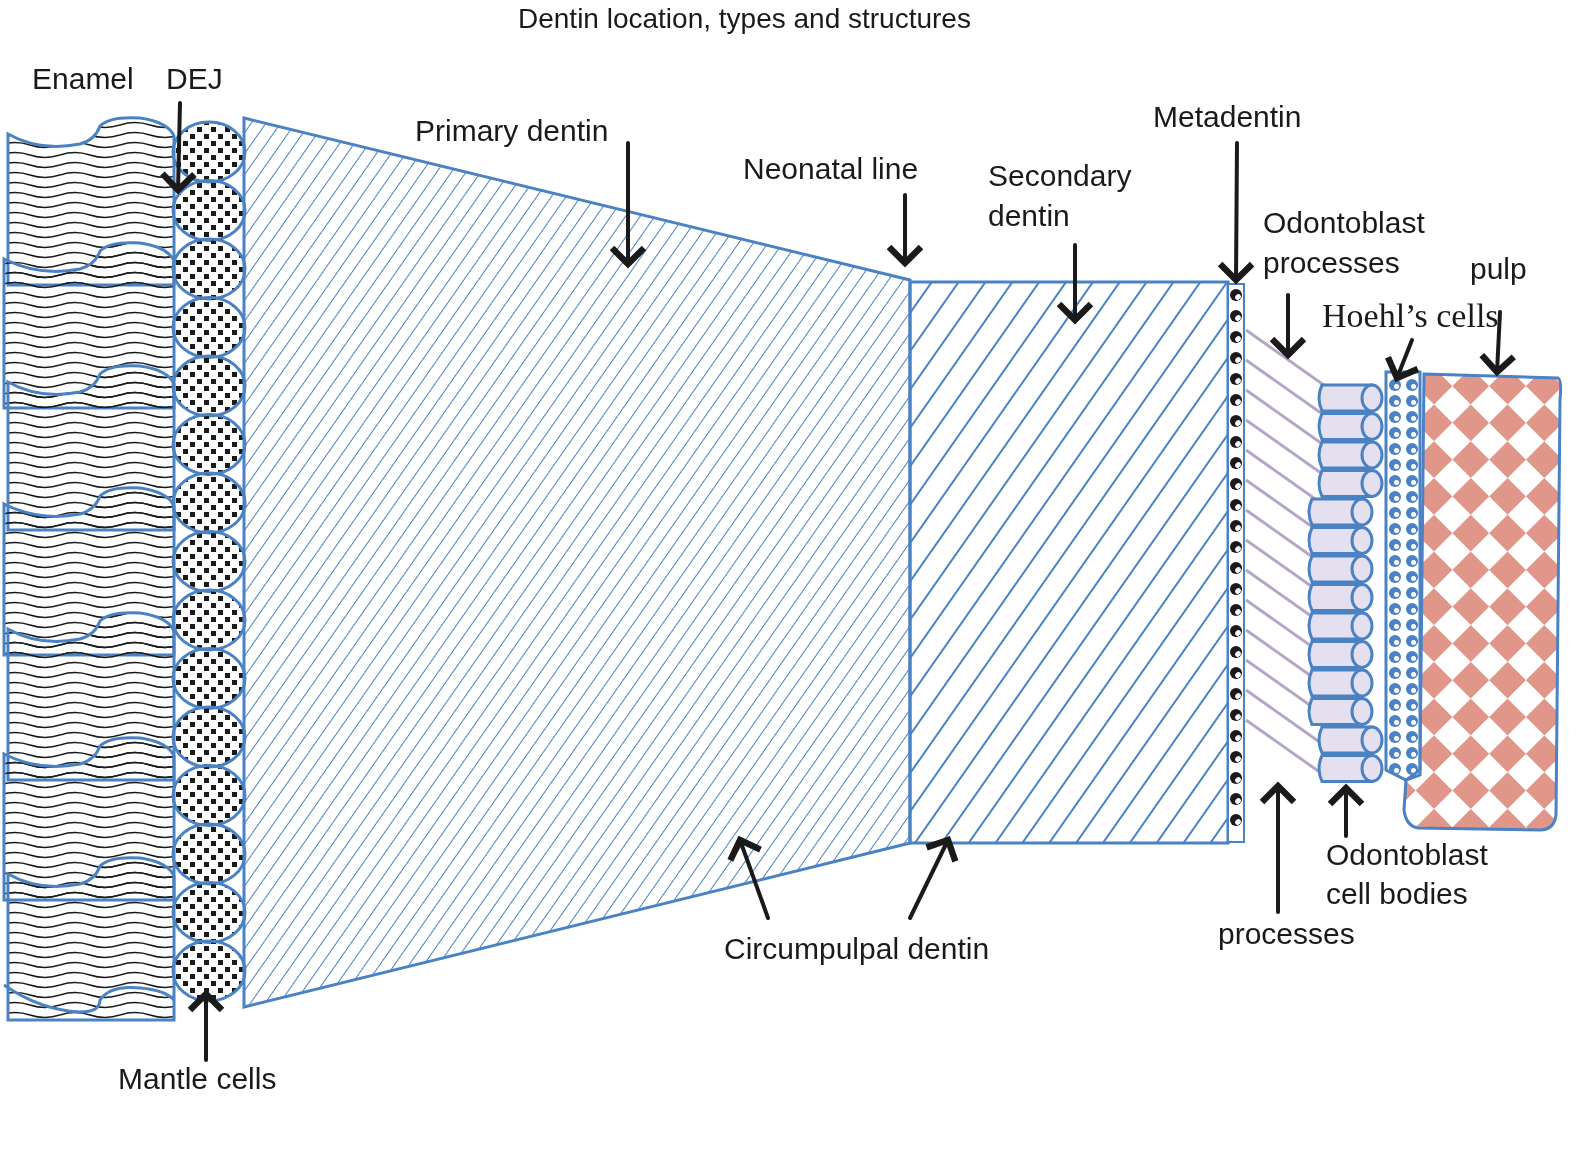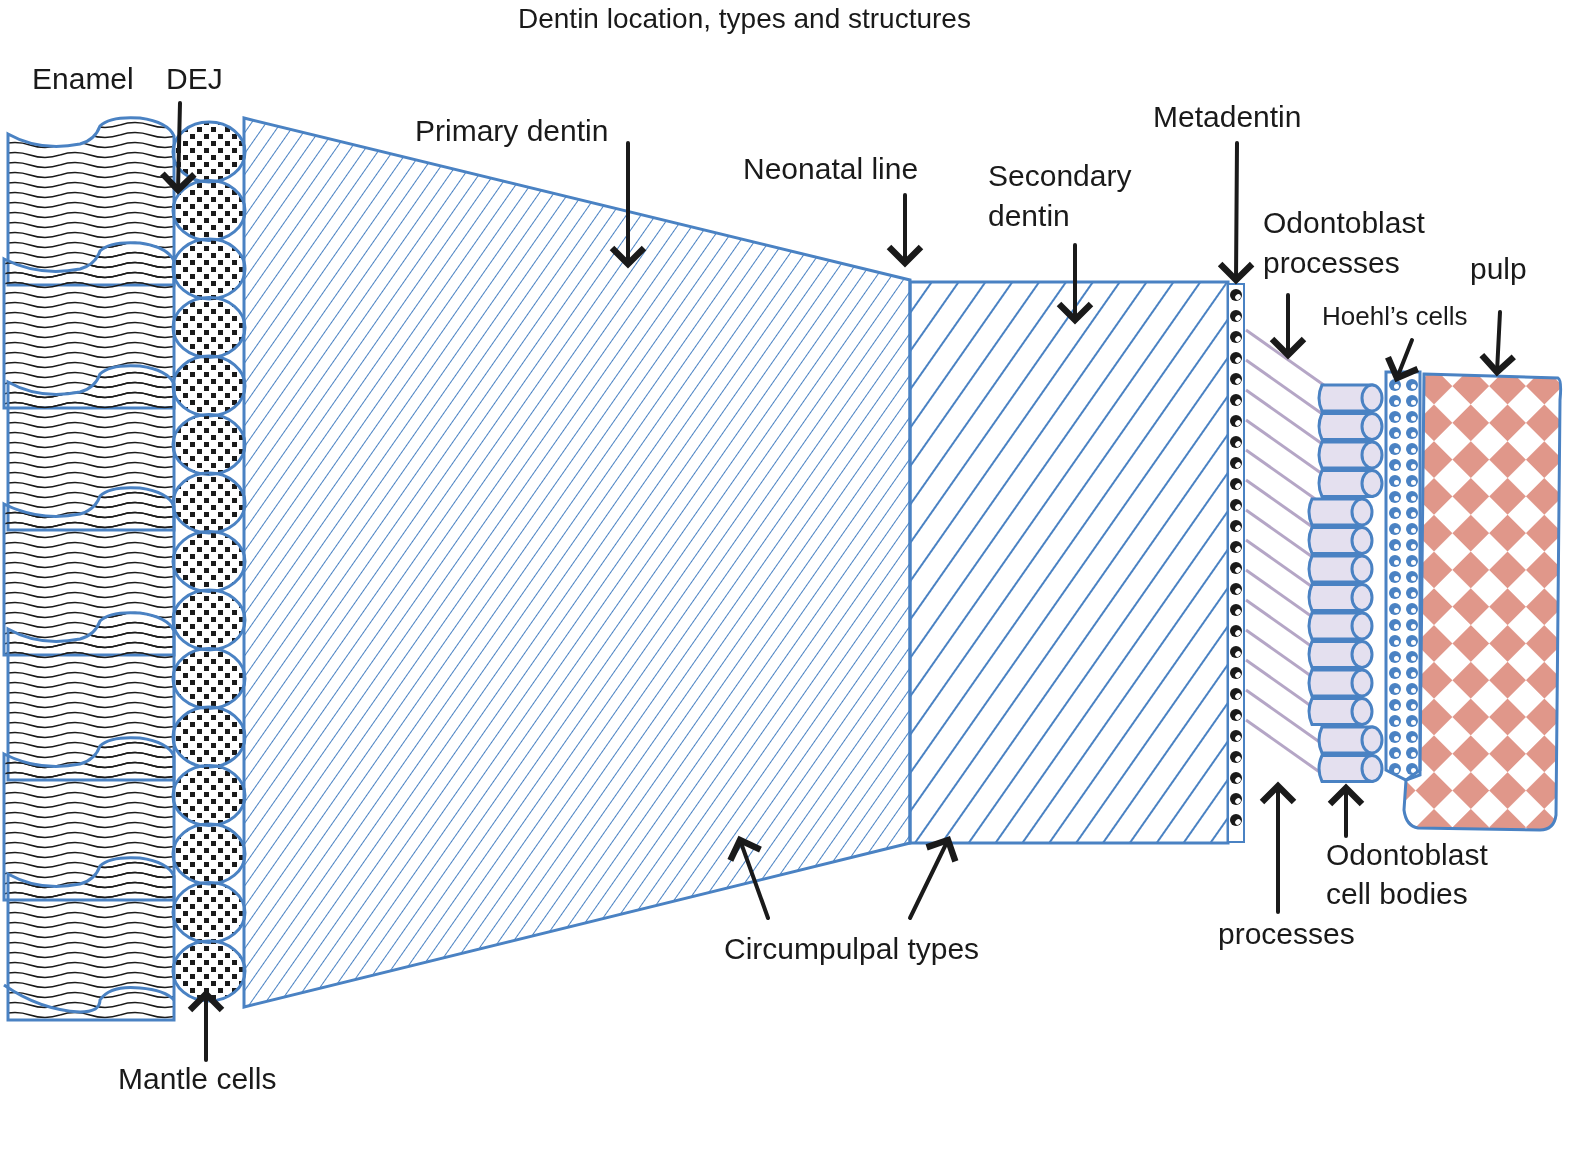--- a/index.html
+++ b/index.html
@@ -1,20 +1,20 @@
 <!DOCTYPE html>
 <html><head>
 <meta charset="utf-8">
 <style>
   html, body { margin: 0; padding: 0; background: #ffffff; }
   body { width: 1588px; height: 1150px; position: relative; overflow: hidden;
          font-family: "Liberation Sans", sans-serif; color: #1a1a1a; }
   #stage { position: absolute; left: 0; top: 0; width: 1276px; height: 1150px; }
   .lbl { position: absolute; font-size: 30px; line-height: 38px; white-space: nowrap; color: #1a1a1a; }
-  .lbl.small { font-size: 26px; }
+  .lbl.small { font-size: 34px; font-family: Liberation Serif, serif; }
   .lbl.title { font-size: 28px; }
 </style>
 </head>
 <body>
 
 <div id="stage">
   <svg id="art" width="1588" height="1150" viewBox="0 0 1588 1150">
     <defs>
       <pattern id="pat-primary" patternUnits="userSpaceOnUse" width="12" height="12" patternTransform="rotate(35)">
         <line x1="0" y1="0" x2="0" y2="12" stroke="#4a82c3" stroke-width="2"></line>
@@ -307,15 +307,15 @@
   <div class="lbl" style="left:988px; top:157px;">Secondary</div>
   <div class="lbl" style="left:988px; top:197px;">dentin</div>
   <div class="lbl" style="left:1153px; top:98px;">Metadentin</div>
   <div class="lbl" style="left:1263px; top:204px;">Odontoblast</div>
   <div class="lbl" style="left:1263px; top:244px;">processes</div>
   <div class="lbl small" style="left:1322px; top:297px;">Hoehl’s cells</div>
   <div class="lbl" style="left:1470px; top:250px;">pulp</div>
   <div class="lbl" style="left:1326px; top:836px;">Odontoblast</div>
   <div class="lbl" style="left:1326px; top:875px;">cell bodies</div>
   <div class="lbl" style="left:1218px; top:915px;">processes</div>
-  <div class="lbl" style="left:724px; top:930px;">Circumpulpal types</div>
+  <div class="lbl" style="left:724px; top:930px;">Circumpulpal dentin</div>
   <div class="lbl" style="left:118px; top:1060px;">Mantle cells</div>
 </div>
 
 </body></html>

